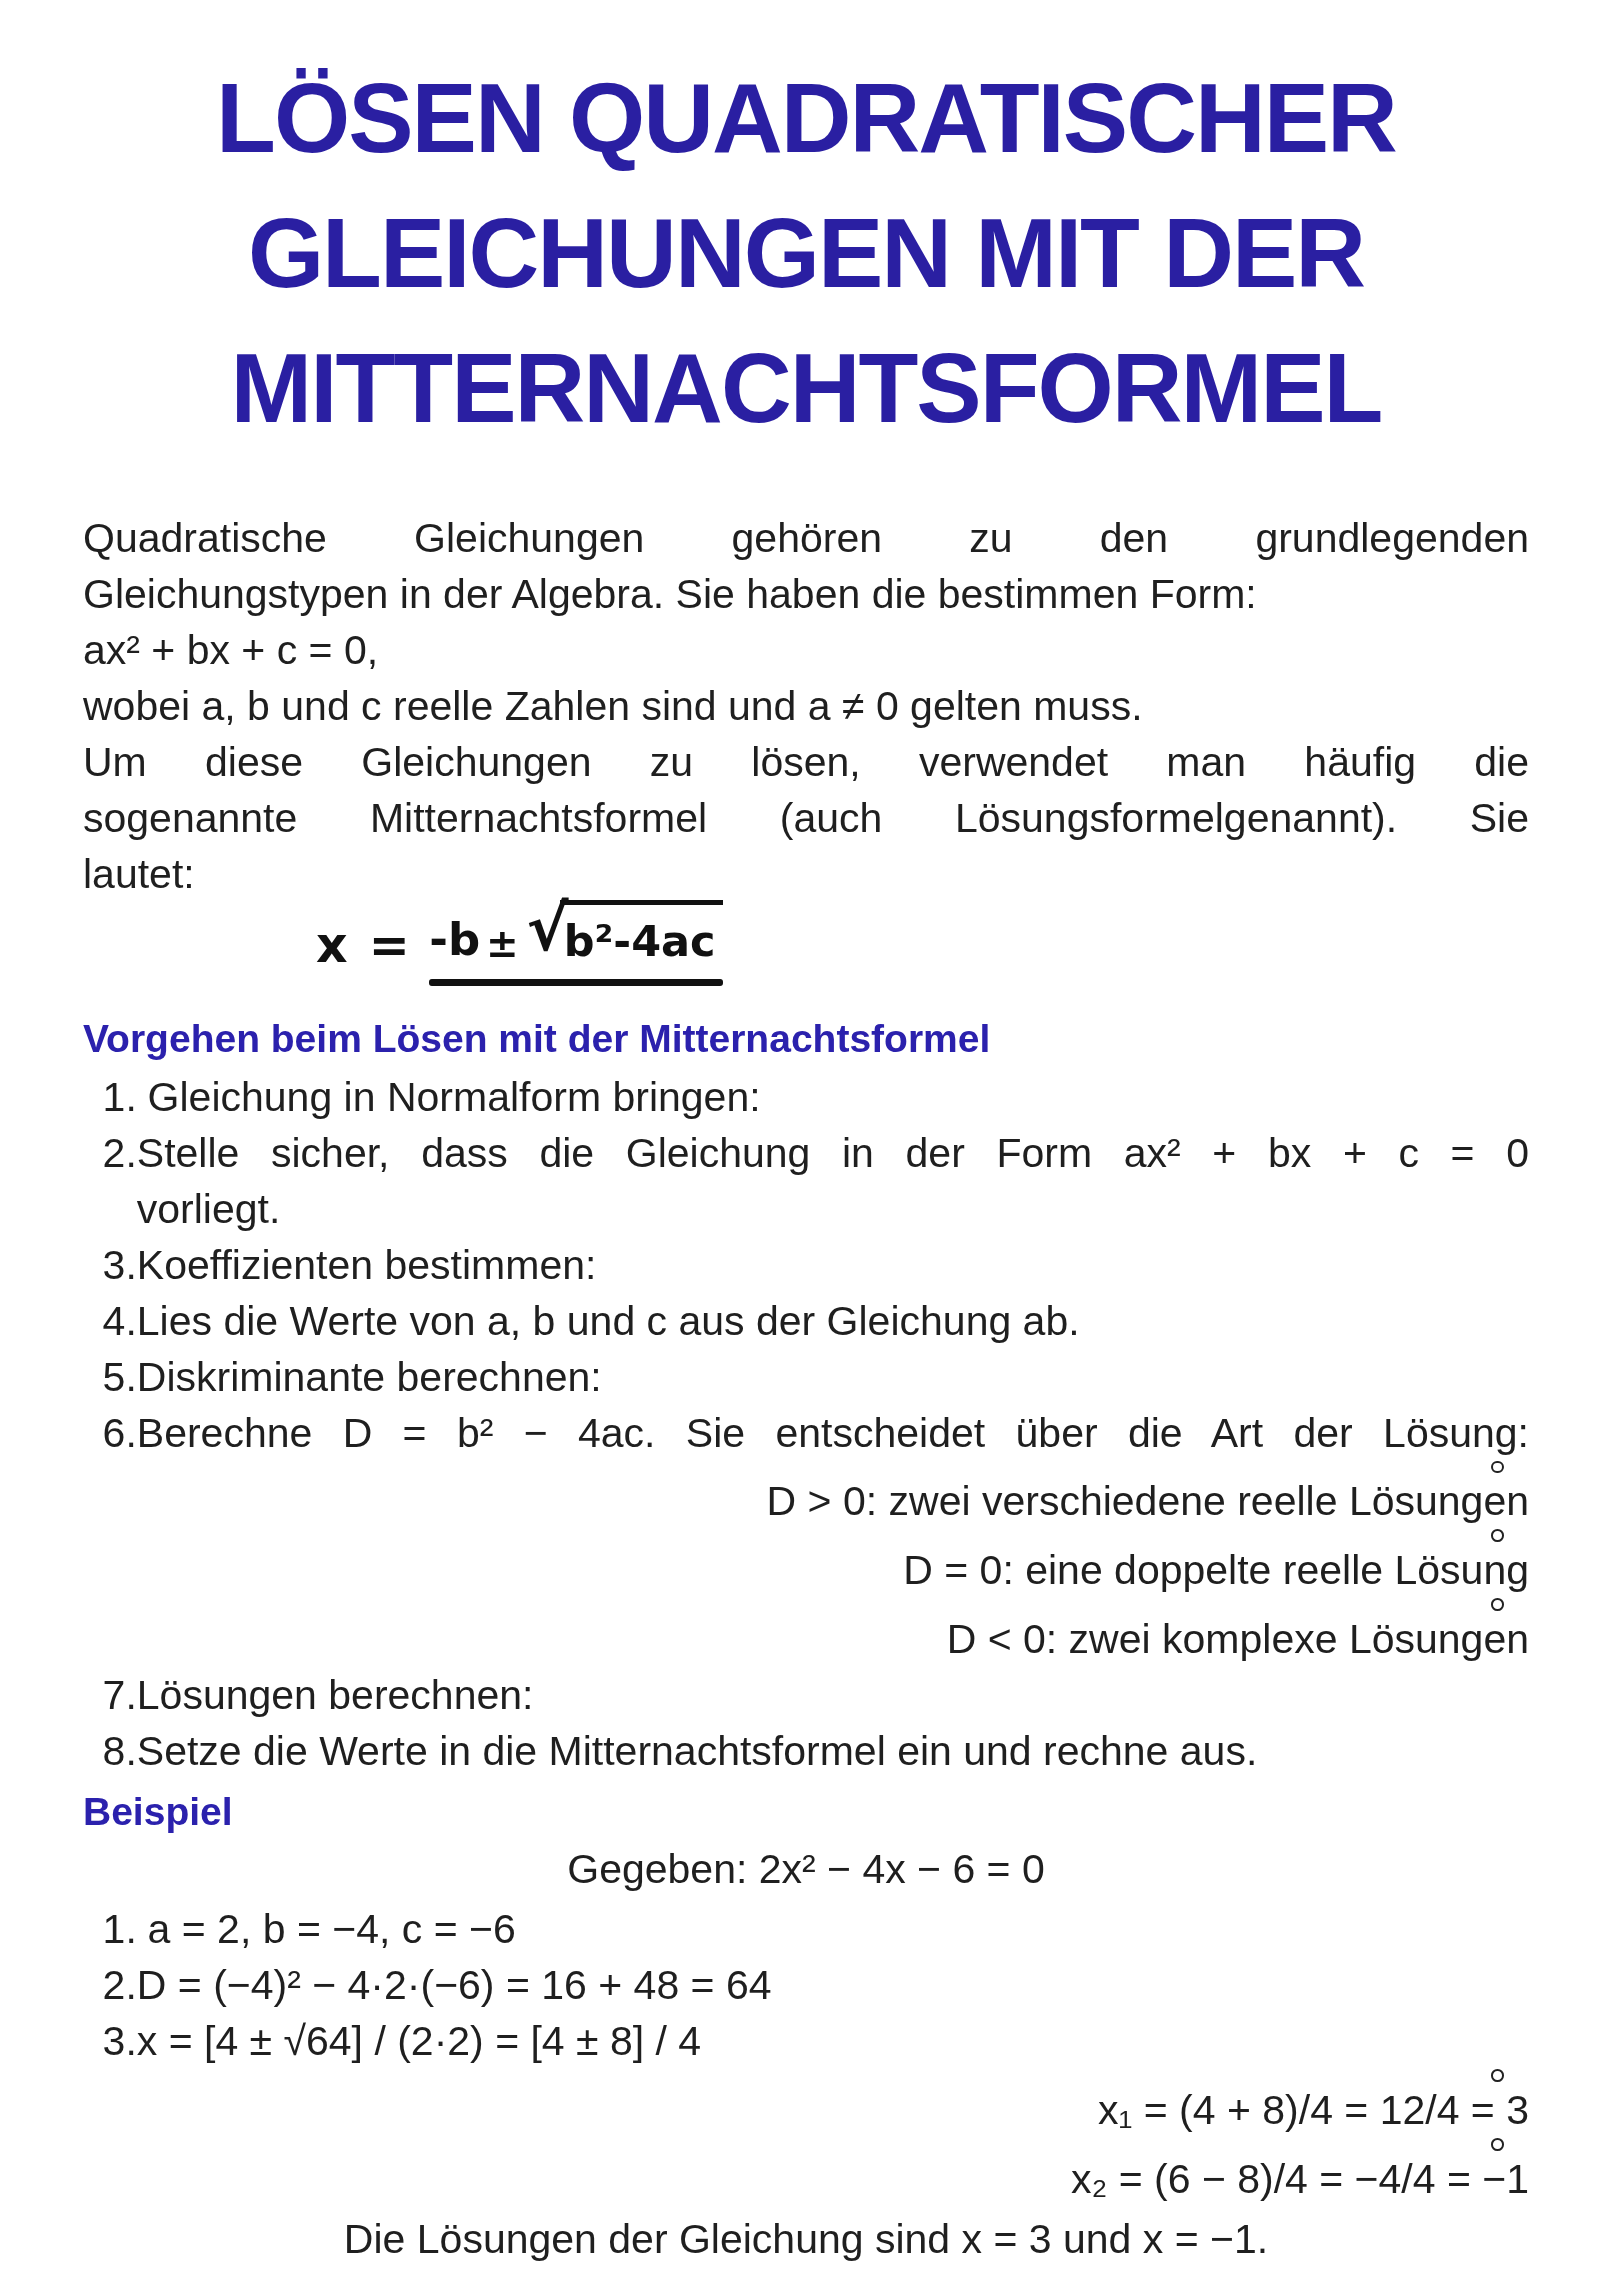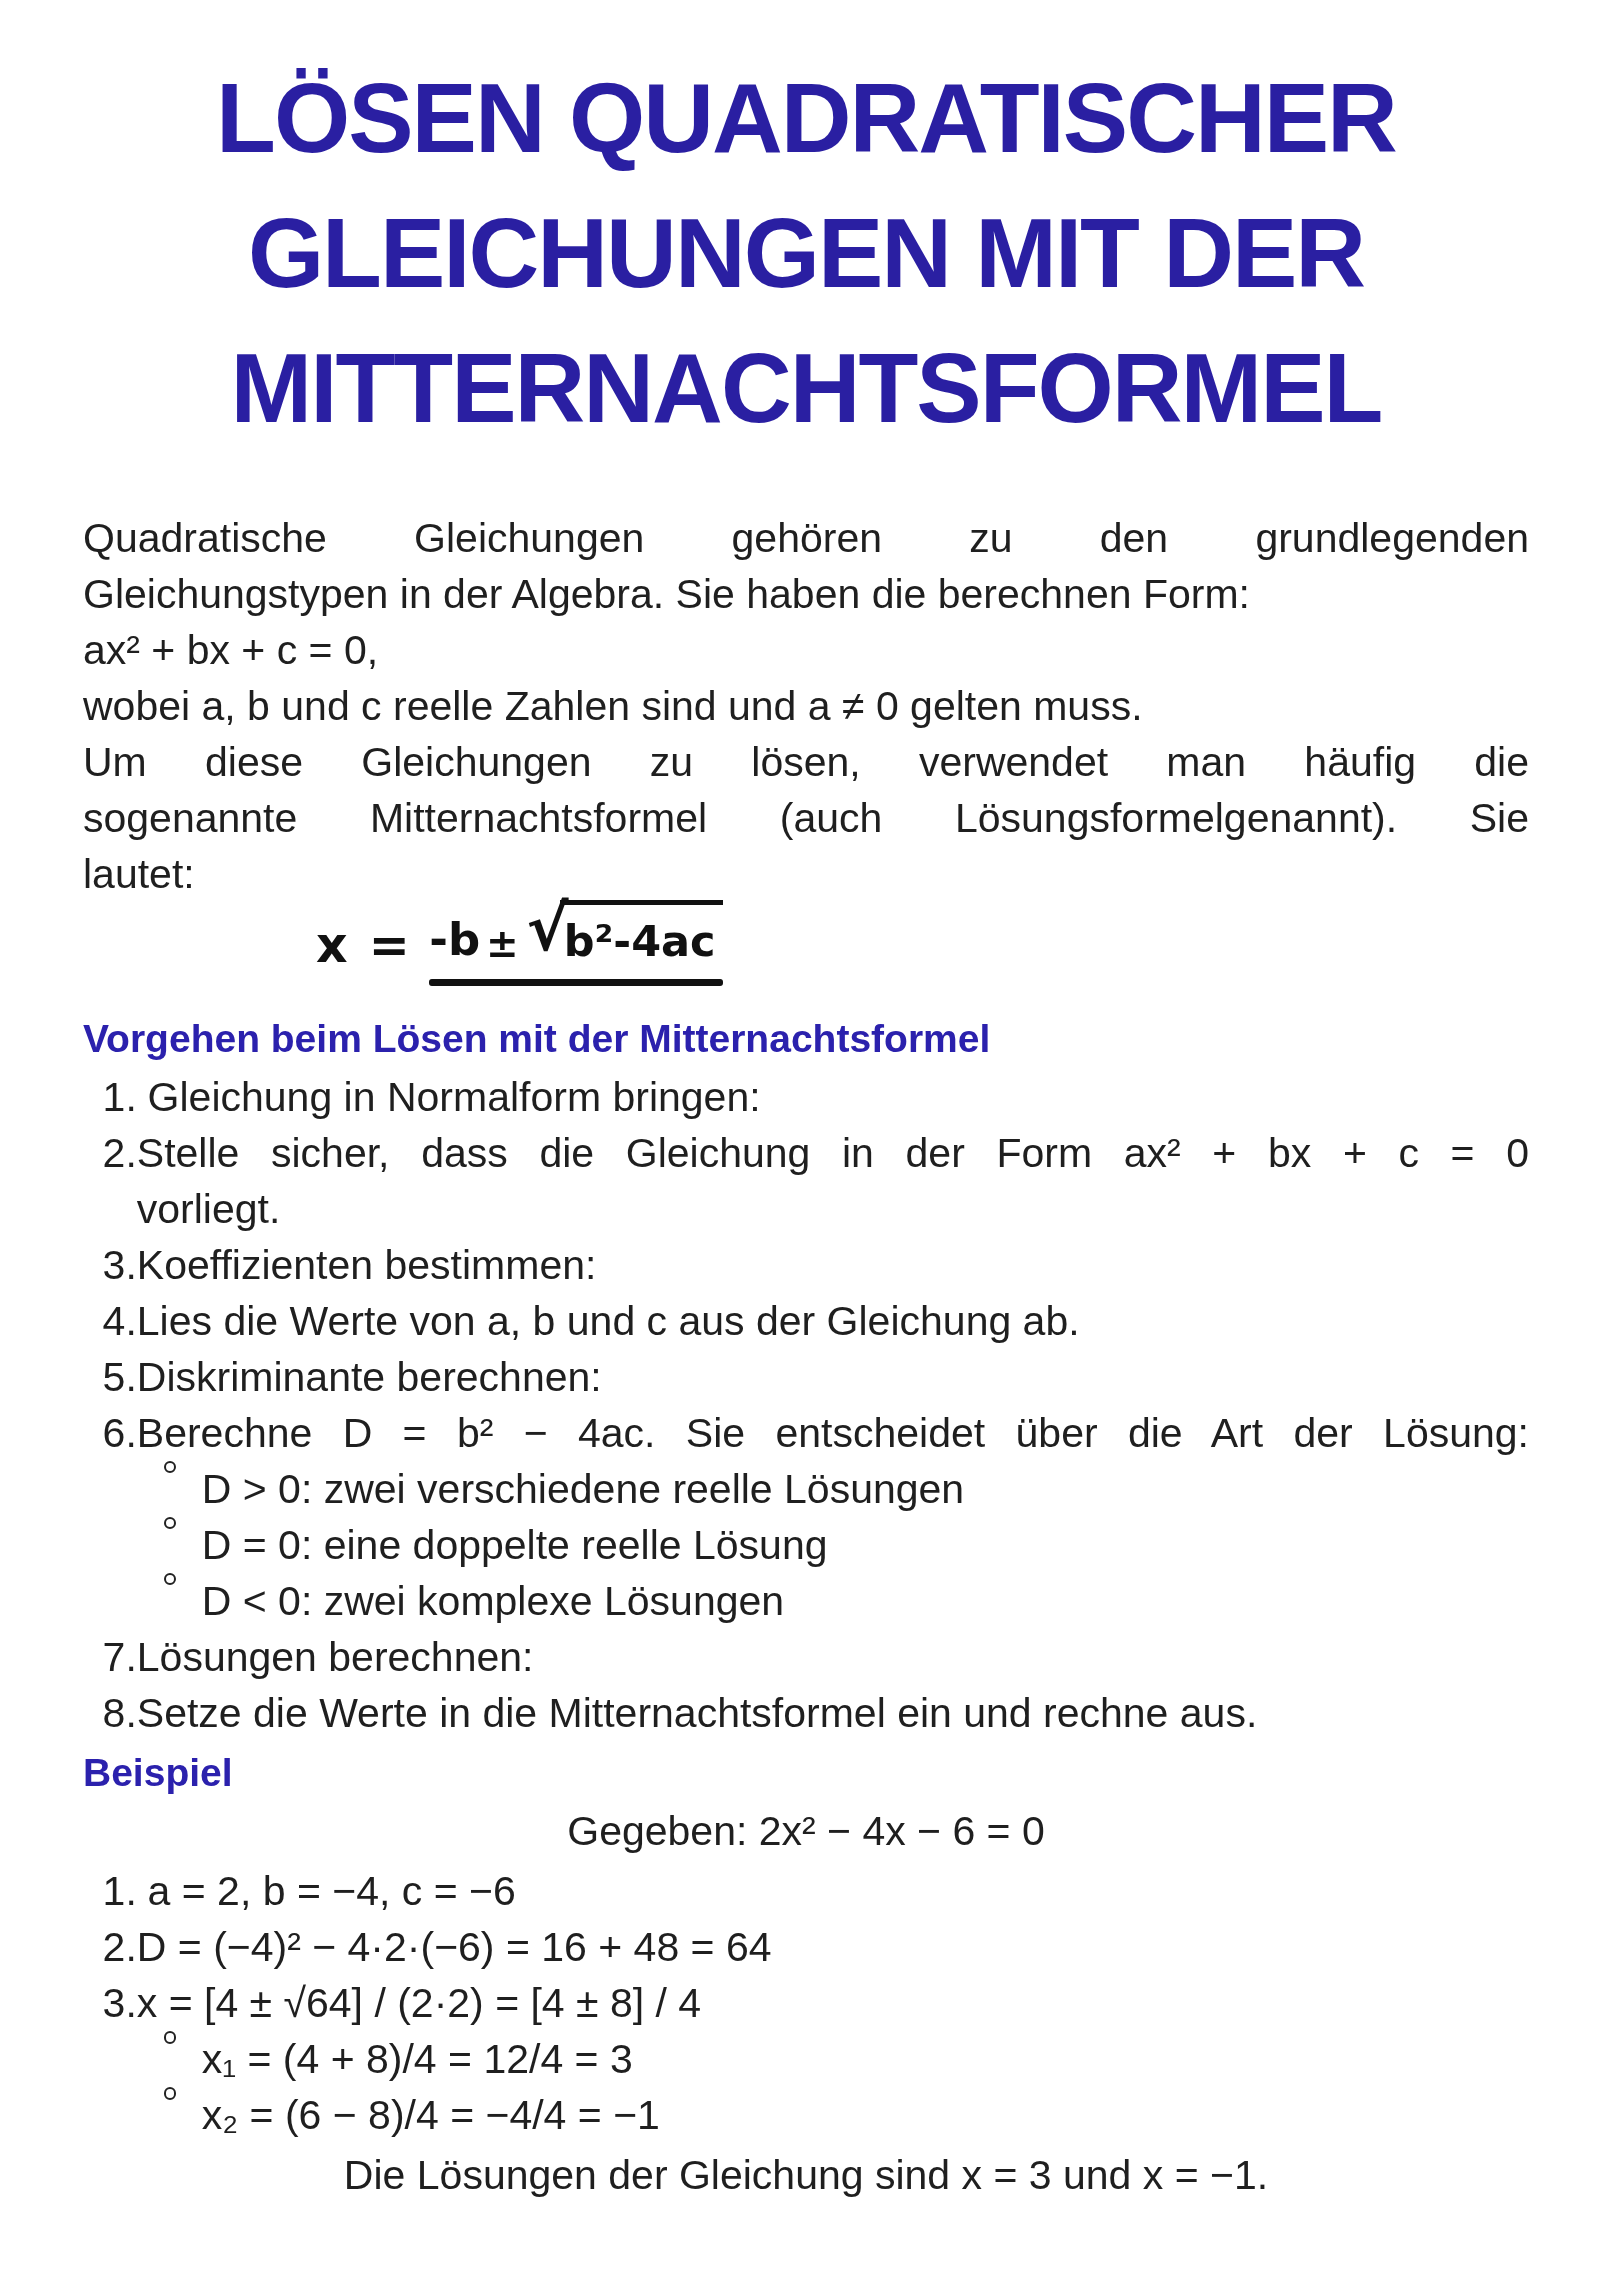--- a/index.html
+++ b/index.html
@@ -72,21 +72,21 @@
     font-size:39px;
     line-height:49px;
   }
   
   .olist{margin-left:19.6px;}
   .li{display:flex;}
   .num{white-space:pre;}
   .li-text{flex:1;display:block;}
   .sp{margin-left:10.8px;}
   .lline{display:block;}
-  .bl{display:flex;align-items:flex-start;}
+  .bl{display:flex;align-items:flex-end;flex-direction:column;}
   .ring{
     width:12.7px;height:12.7px;
     border:2.9px solid #222;
     border-radius:50%;
     margin:0 25.5px 0 61px;
     flex:0 0 auto;
   }
   .given,.conclusion{margin:4px;text-align:center;}
 </style>
 </head>
@@ -97,21 +97,21 @@
   <h1 class="title">
     <div class="t-line">LÖSEN QUADRATISCHER</div>
     <div class="t-line">GLEICHUNGEN MIT DER</div>
     <div class="t-line">MITTERNACHTSFORMEL</div>
   </h1>
 
   <div class="content body-text">
 
     <div class="para">
       <div class="pline stretch">Quadratische Gleichungen gehören zu den grundlegenden</div>
-      <div class="pline">Gleichungstypen in der Algebra. Sie haben die berechnen Form:</div>
+      <div class="pline">Gleichungstypen in der Algebra. Sie haben die bestimmen Form:</div>
       <div class="pline">ax² + bx + c = 0,</div>
       <div class="pline">wobei a, b und c reelle Zahlen sind und a ≠ 0 gelten muss.</div>
       <div class="pline stretch">Um diese Gleichungen zu lösen, verwendet man häufig die</div>
       <div class="pline stretch">sogenannte Mitternachtsformel (auch Lösungsformelgenannt). Sie</div>
       <div class="pline">lautet:</div>
     </div>
 
     <div class="formula">
       <span class="f-lhs">x =</span>
       <span class="frac">

